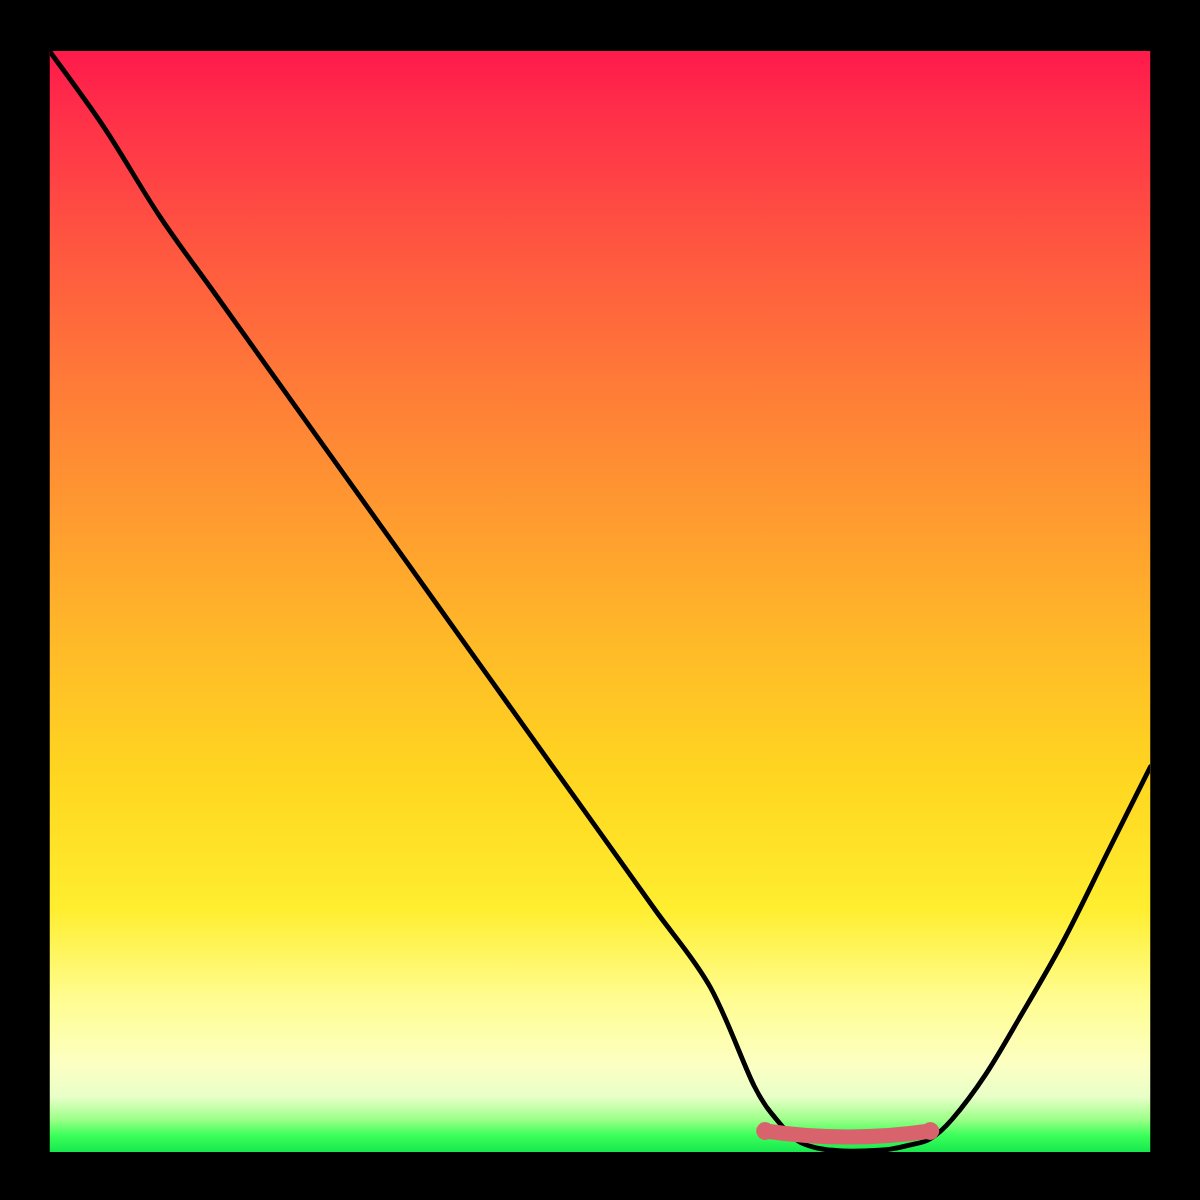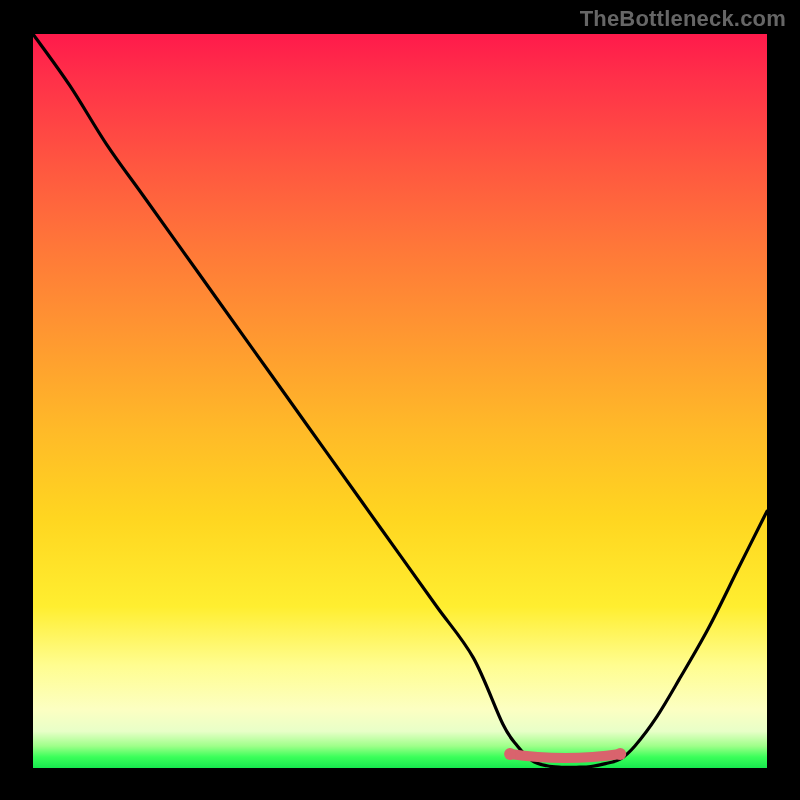--- a/index.html
+++ b/index.html
@@ -71,21 +71,20 @@
     stroke-linecap: round;
   }
   .marker-dot {
     fill: #d9636d;
   }
 </style>
 </head>
 <body>
 <div class="frame">
 
-  <div class="watermark">TheBottleneck.com</div>
 
   <div class="plot-area">
     <div class="gradient"></div>
     <svg class="curve" viewBox="0 0 734 734" preserveAspectRatio="none">
       <path id="curve-path" class="curve-path" d="M 0.0 0.0 C 6.1 8.6 24.5 33.0 36.7 51.4 C 48.9 69.7 61.2 91.8 73.4 110.1 C 85.6 128.5 97.9 144.4 110.1 161.5 C 122.3 178.6 134.6 195.7 146.8 212.9 C 159.0 230.0 171.3 247.1 183.5 264.2 C 195.7 281.4 208.0 298.5 220.2 315.6 C 232.4 332.7 244.7 349.9 256.9 367.0 C 269.1 384.1 281.4 401.3 293.6 418.4 C 305.8 435.5 318.1 452.6 330.3 469.8 C 342.5 486.9 354.8 504.0 367.0 521.1 C 379.2 538.3 391.5 555.4 403.7 572.5 C 415.9 589.6 429.4 604.3 440.4 623.9 C 451.4 643.5 462.4 675.3 469.8 690.0 C 477.1 704.6 479.5 705.9 484.4 712.0 C 489.3 718.1 494.2 723.4 499.1 726.7 C 504.0 730.0 508.9 730.7 513.8 731.8 C 518.7 732.9 523.6 733.0 528.5 733.3 C 533.4 733.5 538.3 733.4 543.2 733.3 C 548.1 733.1 552.9 733.1 557.8 732.5 C 562.7 731.9 567.6 730.8 572.5 729.6 C 577.4 728.4 582.3 728.1 587.2 725.2 C 592.1 722.3 595.8 719.1 601.9 712.0 C 608.0 704.9 616.6 693.6 623.9 682.6 C 631.2 671.6 637.4 660.6 645.9 645.9 C 654.5 631.2 665.5 612.9 675.3 594.5 C 685.1 576.2 694.9 555.4 704.6 535.8 C 714.4 516.2 729.1 486.9 734.0 477.1"></path>
       <path id="marker-path" class="marker-path" d="M 477.1 720.0 Q 532.2 728.0 587.2 720.0"></path>
       <circle id="marker-start" class="marker-dot" r="6" cx="477.1" cy="720.0"></circle>
       <circle id="marker-end" class="marker-dot" r="6" cx="587.2" cy="720.0"></circle>
     </svg>
   </div>

